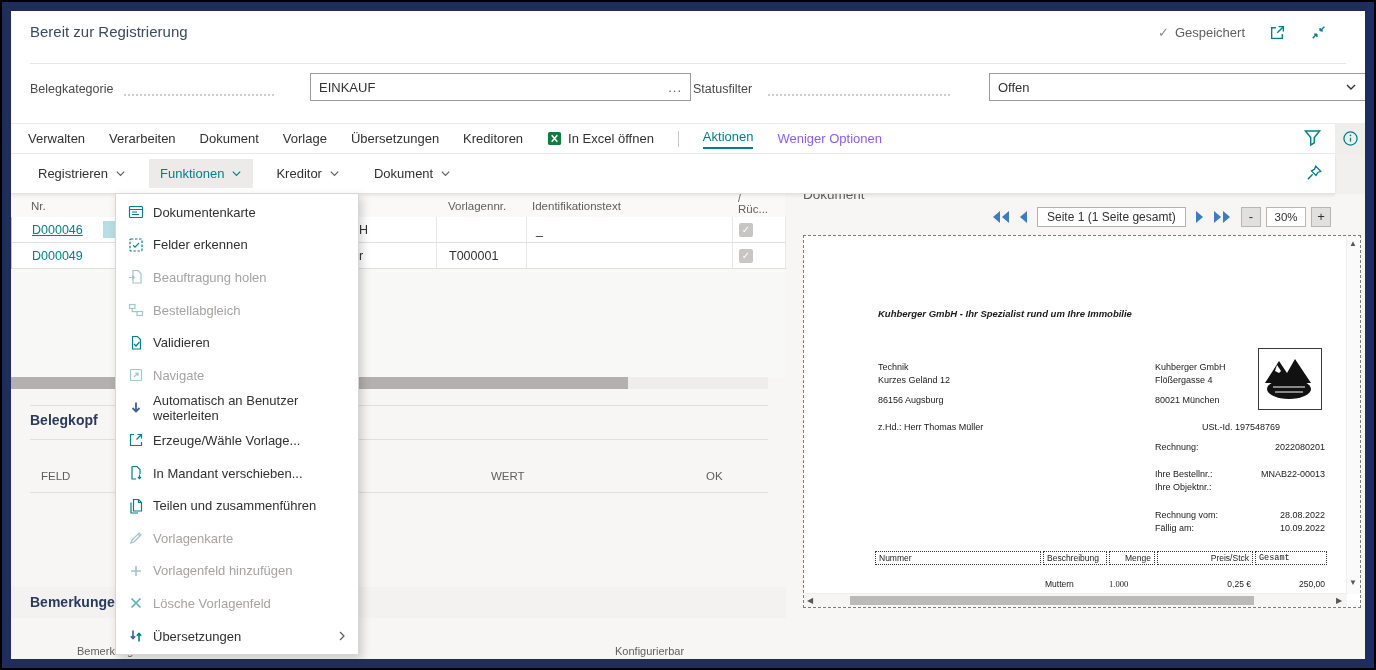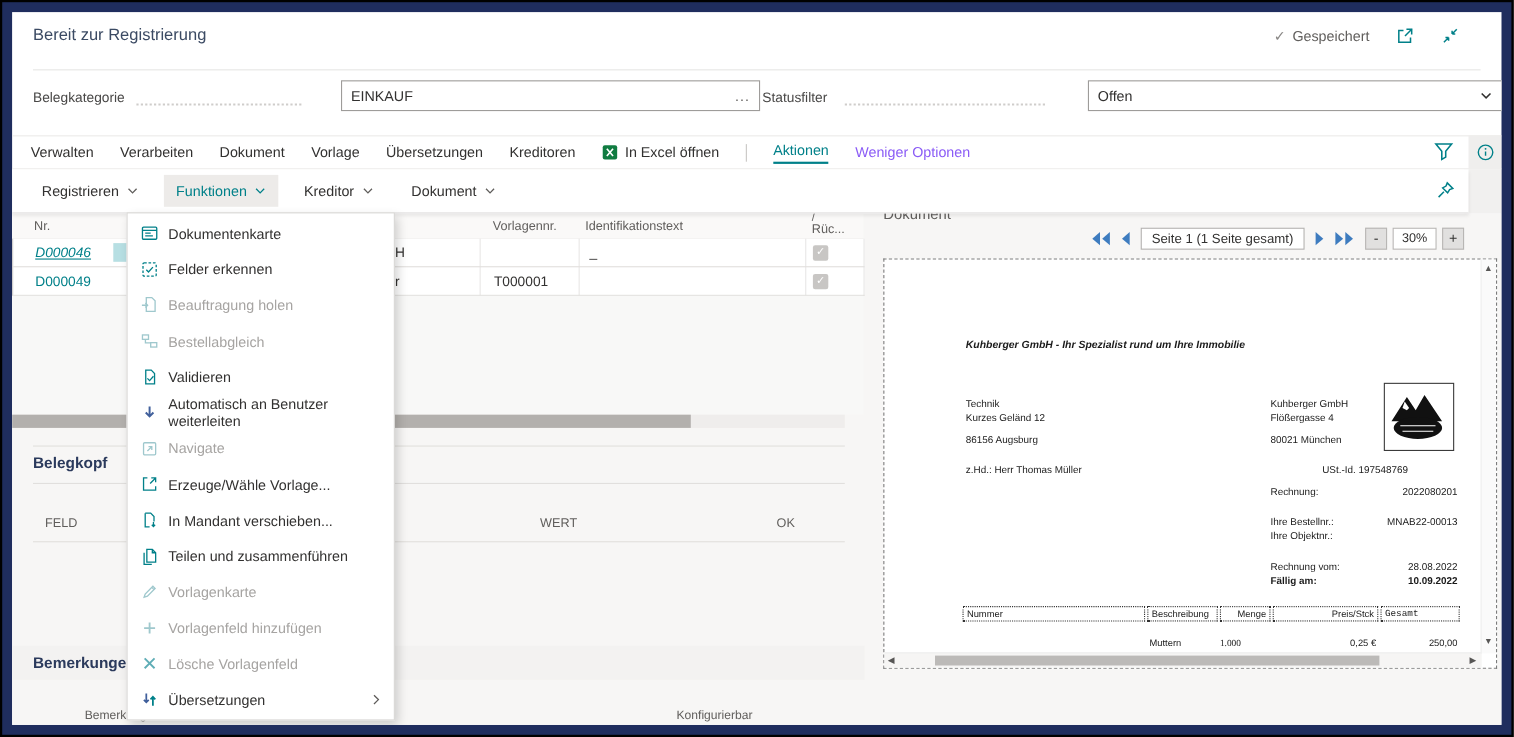--- a/index.html
+++ b/index.html
@@ -55,21 +55,21 @@
 
   
   .grid-head{top:183px;left:0;width:774px;height:23px;background:#faf9f8;
              border-bottom:1px solid #d6d4d2;font-size:11.5px;color:#605e5c;}
   .grid-head .col{position:absolute;top:6px;cursor:pointer;}
   .col-rueck{top:0 !important;line-height:10px;text-align:left;}
   .grid-rows{top:206px;left:0;width:774px;height:52px;background:#fff;border-left:1px solid #c8c6c4;}
   .grid-row{position:absolute;left:0;width:774px;height:26px;border-bottom:1px solid #e1dfdd;box-sizing:border-box;cursor:pointer;}
   .cell-border{position:absolute;top:0;height:52px;width:1px;background:#e8e7e6;}
   .nr-link{position:absolute;left:20px;top:6px;font-size:12.5px;color:#008089;}
-  .row1 .nr-link{text-decoration:underline;font-style:italic;}
+  .row1 .nr-link{text-decoration:underline;}
   .cell-text{position:absolute;top:6px;font-size:12.5px;color:#323130;}
   .focus-cell{position:absolute;left:91px;top:4px;width:15px;height:17px;background:#b7dfe3;}
   .cb{position:absolute;left:727px;top:6px;width:14px;height:14px;background:#c8c6c4;
       border-radius:2px;color:#fff;font-size:10px;line-height:14px;text-align:center;cursor:pointer;}
   .grid-empty{top:258px;left:0;width:774px;height:108px;background:#f8f8f7;}
 
   .hscroll-left{top:366px;left:0;width:757px;height:12px;background:#efedec;cursor:pointer;}
   .hscroll-left .thumb{position:absolute;left:0;top:0;height:12px;width:617px;background:#b3b0ad;cursor:grab;}
 
   .sec-divider{border-top:1px solid #e1dfdd;left:19px;width:738px;}
@@ -348,21 +348,21 @@
             <span>MNAB22-00013</span>
       </div>
       <div class="meta-row" style="top:246px;">
         <span>Ihre Objektnr.:</span>
             <span></span>
       </div>
       <div class="meta-row" style="top:274px;">
         <span>Rechnung vom:</span>
             <span>28.08.2022</span>
       </div>
-      <div class="meta-row" style="top:287px;font-weight:bold;">
+      <div class="meta-row" style="top:287px;">
         <span>Fällig am:</span>
             <span>10.09.2022</span>
       </div>
       <div class="inv-th" style="left:71px;top:315px;width:166px;">Nummer</div>
       <div class="inv-th" style="left:239px;top:315px;width:64px;">Beschreibung</div>
       <div class="inv-th" style="left:305px;top:315px;width:46px;text-align:right;">Menge</div>
       <div class="inv-th" style="left:353px;top:315px;width:96px;text-align:right;">Preis/Stck</div>
       <div class="inv-th" style="left:451px;top:315px;width:72px;text-align:left;font-family:Liberation Mono, monospace;">Gesamt</div>
       <div class="inv-td" style="left:75px;top:343px;margin-top:17px;">4711</div>
       <div class="inv-td" style="left:241px;top:343px;">Muttern</div>
@@ -421,36 +421,36 @@
     </li>
     <li class="dd-item">
       <span class="dd-icon">
             <svg viewBox="0 0 16 16" fill="none" stroke="currentColor" stroke-width="1.2" width="16" height="16">
               <path d="M4.5 1.5h5l3 3V14h-8z"></path>
               <path d="M6 9l2 2 3.5-4"></path>
             </svg>
           </span>
       <span class="dd-label">Validieren</span>
     </li>
+    <li class="dd-item disabled">
+      <span class="dd-icon">
+            <svg viewBox="0 0 16 16" fill="none" stroke="currentColor" stroke-width="1.2" width="16" height="16">
+              <rect x="2.5" y="2.5" width="11" height="11" rx="1"></rect>
+              <path d="M6 10l4-4M7 6h3v3"></path>
+            </svg>
+          </span>
+      <span class="dd-label">Navigate</span>
+    </li>
     <li class="dd-item">
       <span class="dd-icon icon-navy">
             <svg viewBox="0 0 16 16" fill="none" stroke="currentColor" stroke-width="1.8" width="16" height="16">
               <path d="M8 2.5v8.5M4.5 8L8 11.5 11.5 8"></path>
             </svg>
           </span>
       <span class="dd-label">Automatisch an Benutzer weiterleiten</span>
-    </li>
-    <li class="dd-item disabled">
-      <span class="dd-icon">
-            <svg viewBox="0 0 16 16" fill="none" stroke="currentColor" stroke-width="1.2" width="16" height="16">
-              <rect x="2.5" y="2.5" width="11" height="11" rx="1"></rect>
-              <path d="M6 10l4-4M7 6h3v3"></path>
-            </svg>
-          </span>
-      <span class="dd-label">Navigate</span>
     </li>
     <li class="dd-item">
       <span class="dd-icon">
             <svg viewBox="0 0 16 16" fill="none" stroke="currentColor" stroke-width="1.2" width="16" height="16">
               <path d="M6 2.5H2.5v11h11V10"></path>
               <path d="M9.5 2.5h4V6.5M13.5 2.5L8.5 7.5"></path>
             </svg>
           </span>
       <span class="dd-label">Erzeuge/Wähle Vorlage...</span>
     </li>

